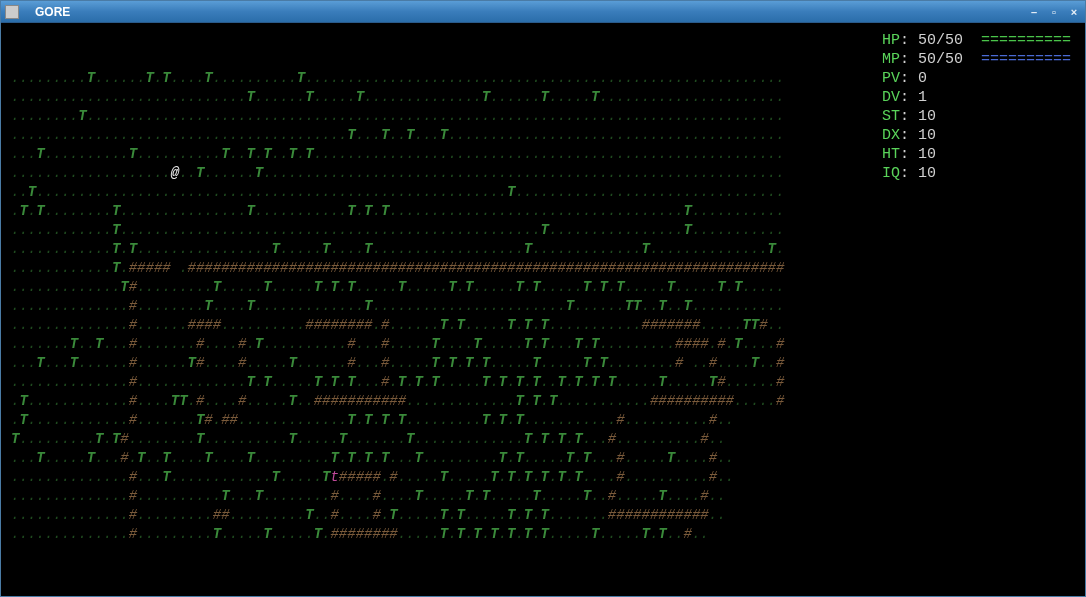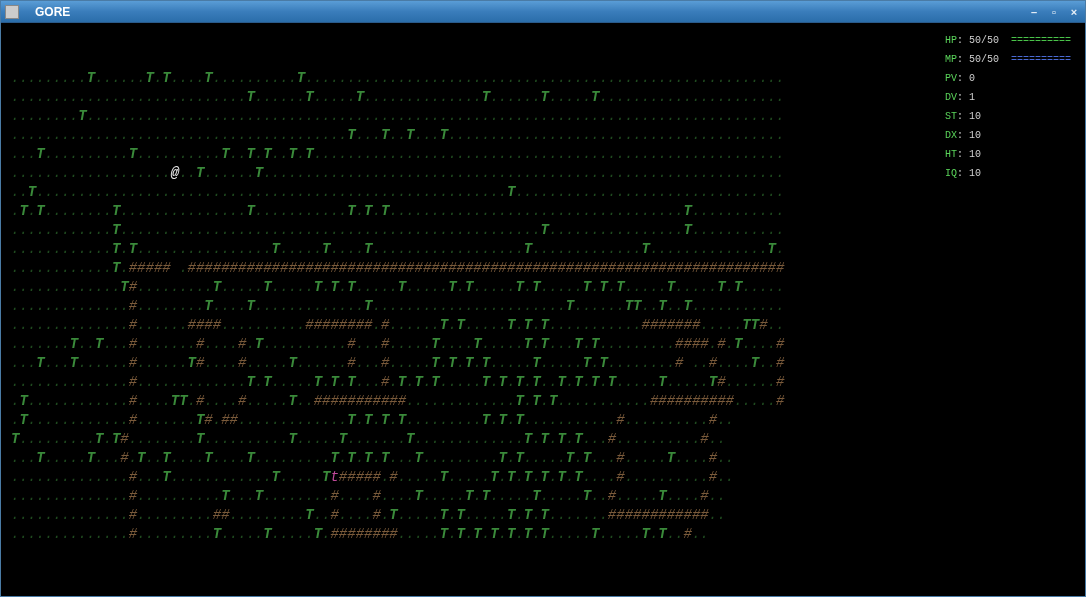--- a/index.html
+++ b/index.html
@@ -71,21 +71,21 @@
   .map { letter-spacing: 0; font-style: italic; }
   .dot { color: #1f4a1f; }
   .tree { color: #3a8a3a; font-weight: bold; }
   .wall { color: #7a5a3a; }
   .player { color: #e8e8e8; font-weight: bold; }
   .npc { color: #c04a9a; }
   .stats-panel {
     position: absolute;
     top: 8px;
     right: 14px;
-    font-size: 10px;
+    font-size: 15px;
     line-height: 19px;
     white-space: pre;
   }
   .stat-label { color: #5ad45a; }
   .stat-colon { color: #d0d0d0; }
   .stat-val { color: #d0d0d0; }
   .bar-hp { color: #4ac44a; }
   .bar-mp { color: #4a6ad4; }
 </style>
 </head>

